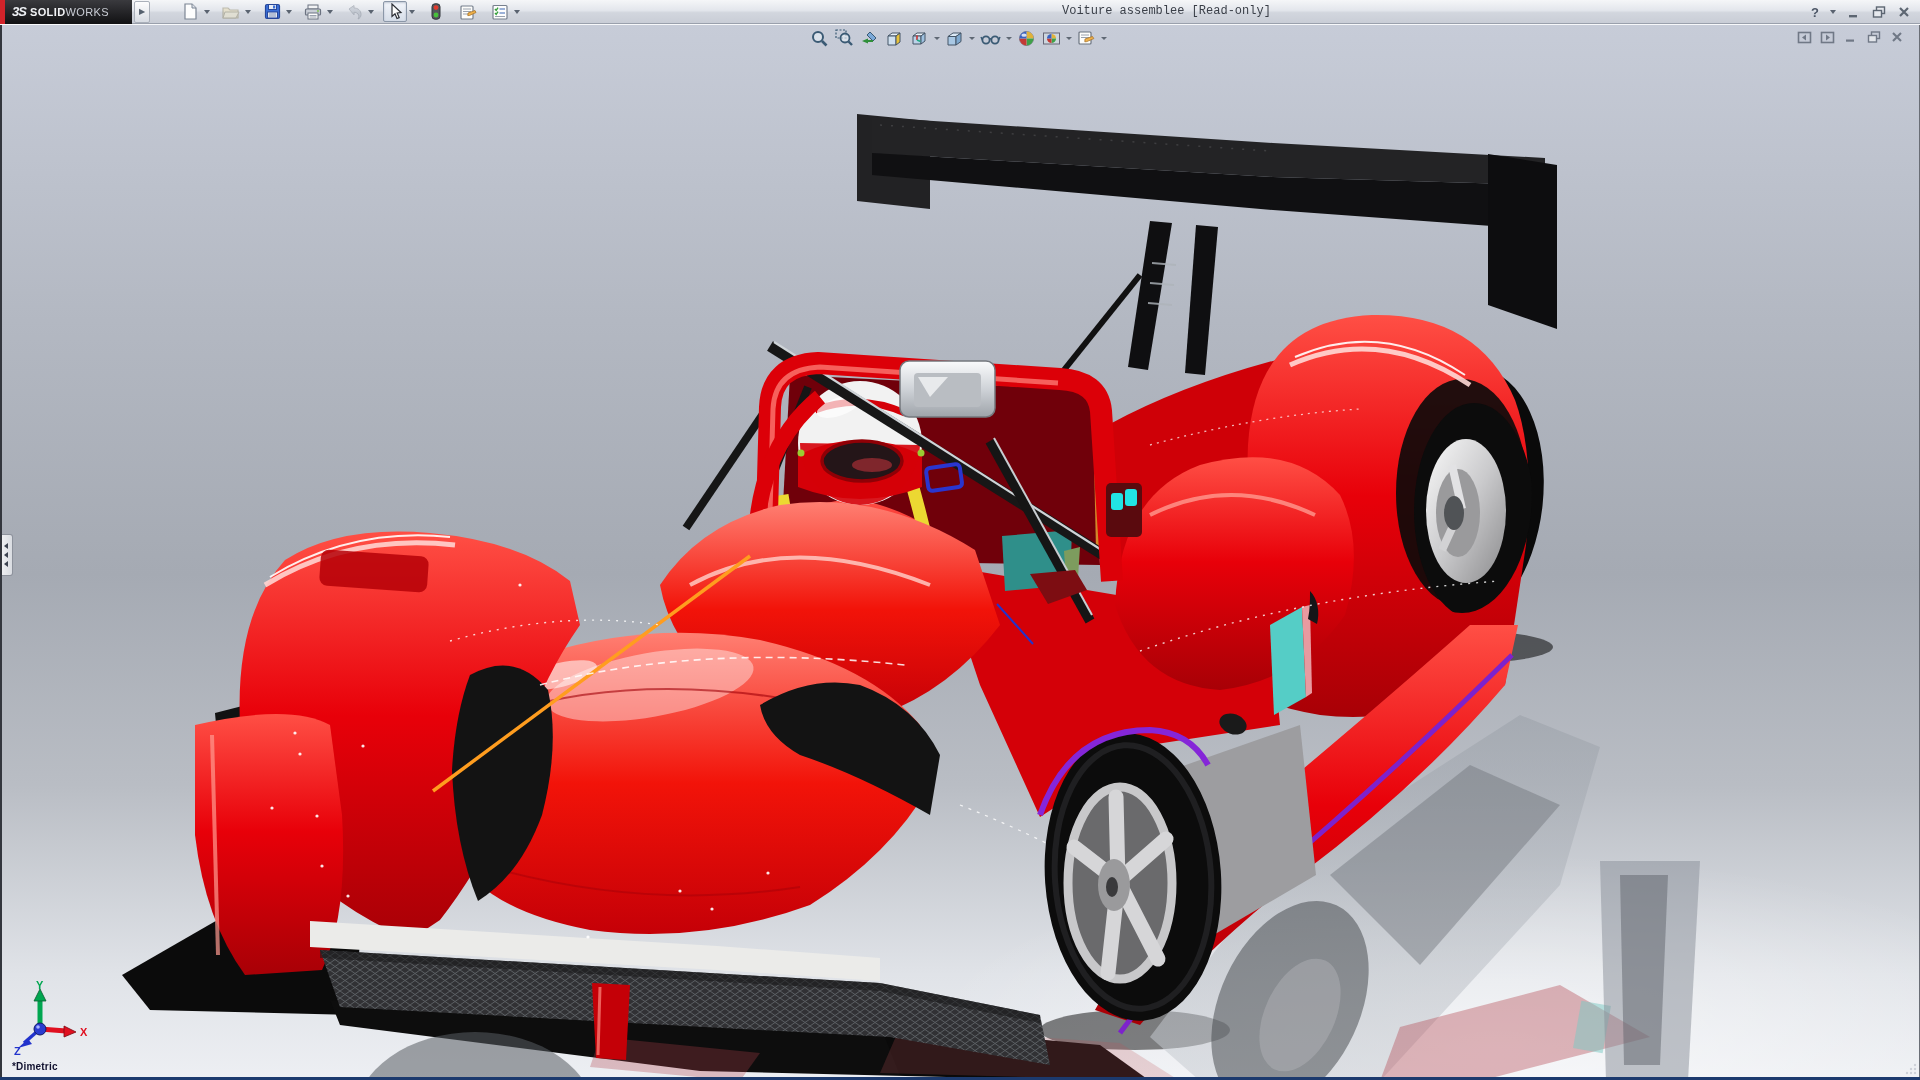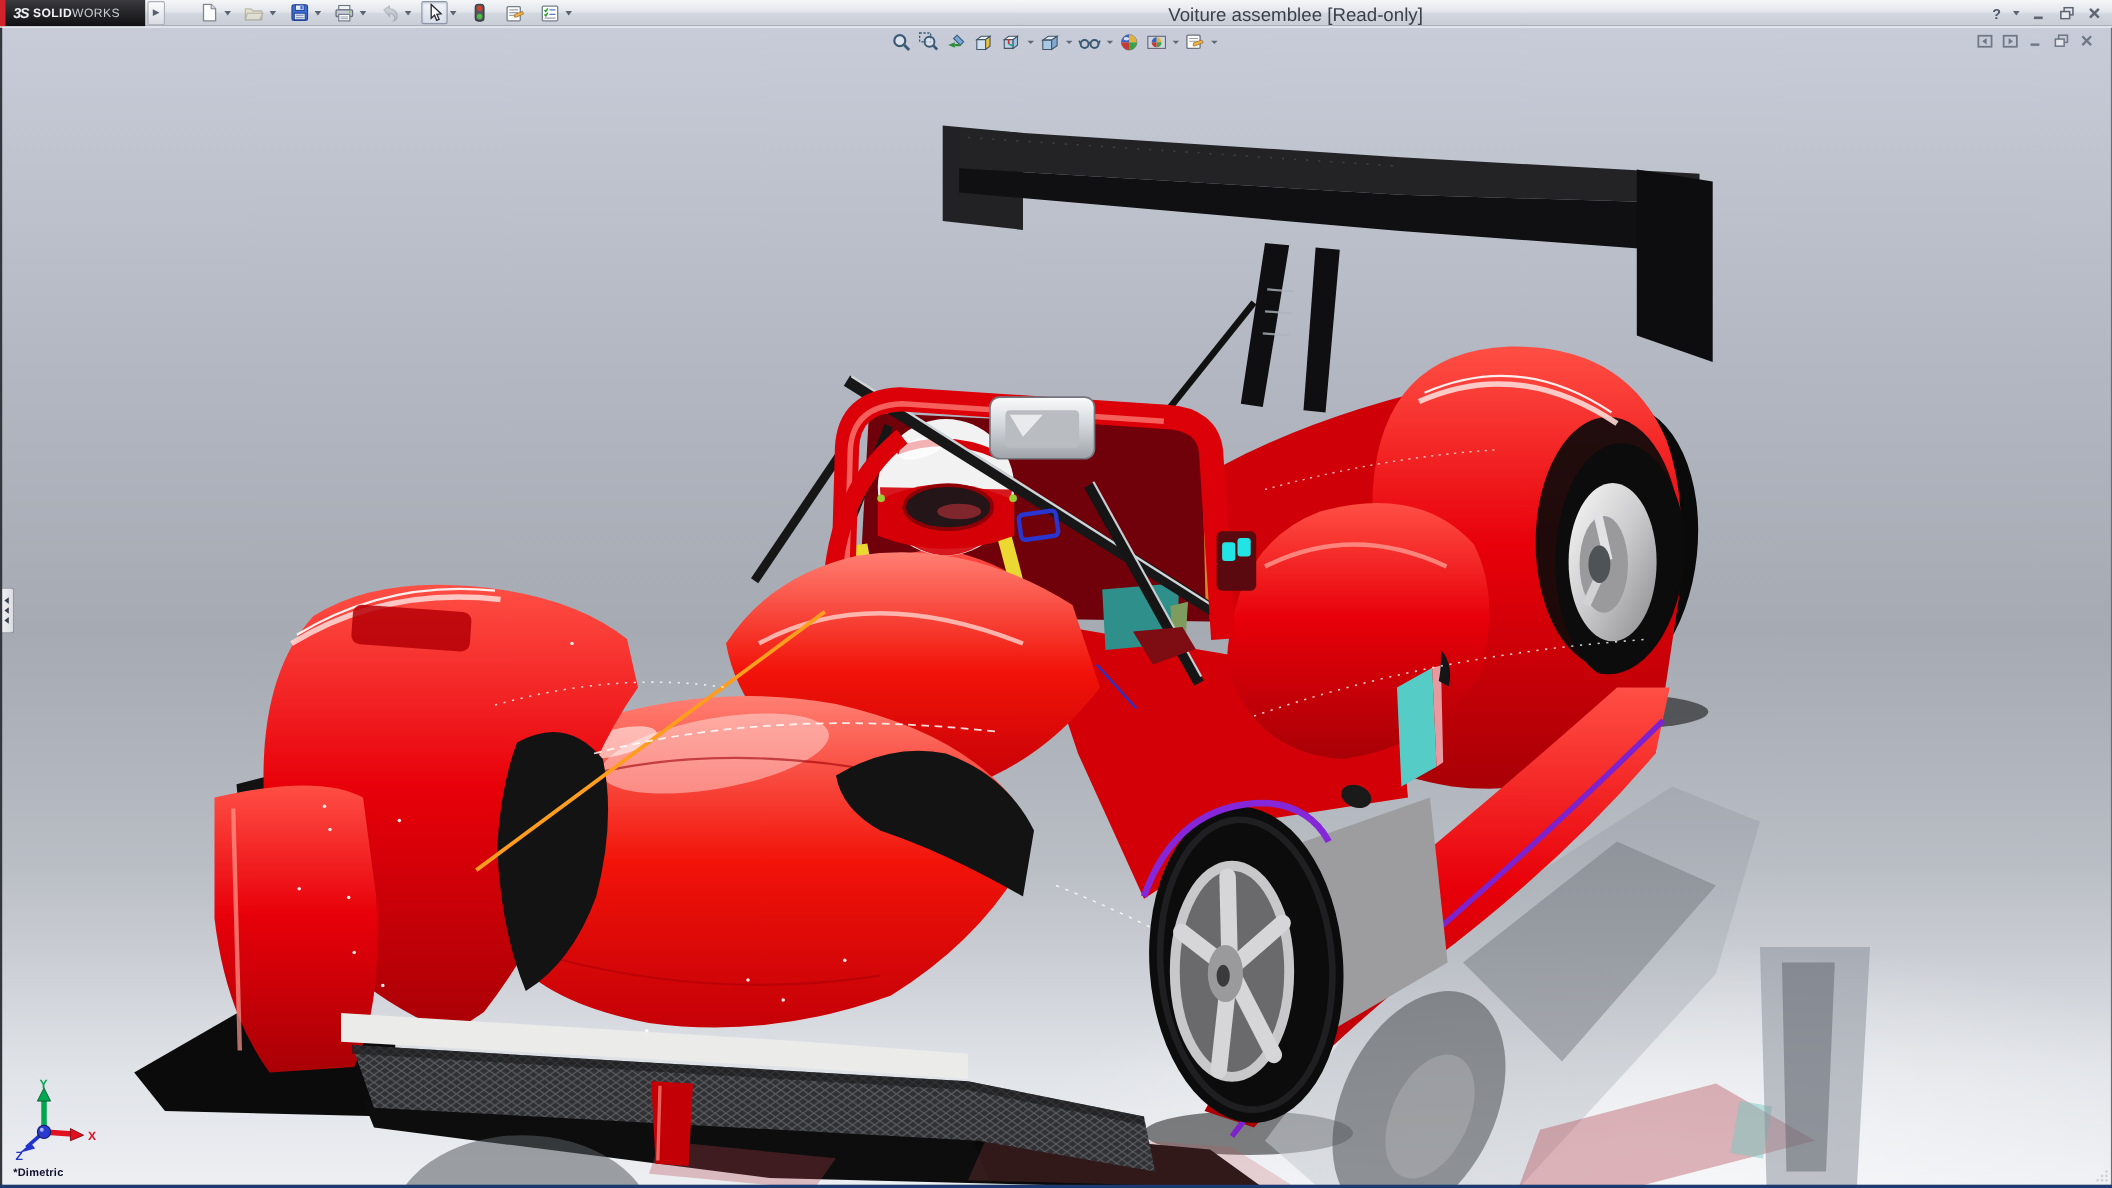--- a/index.html
+++ b/index.html
@@ -43,21 +43,21 @@
     border:1px solid #8b97a8; box-shadow:inset 0 1px 2px rgba(40,60,90,.25);
   }
   .tb-btn.disabled { opacity:.45; }
   .caret {
     width:9px; height:20px; display:flex; align-items:center; justify-content:center;
   }
   .caret::after { content:""; border-left:3.5px solid transparent; border-right:3.5px solid transparent; border-top:4px solid #5a6370; }
   .tb-group { display:flex; align-items:center; margin-right:7px; }
 
   .win-title {
-    position:absolute; left:1062px; top:4px; font-size:17px; color:#3a3f48;
+    position:absolute; left:1062px; top:4px; font-size:12px; color:#3a3f48;font-family:Liberation Mono, monospace;
   }
   .titlebar-controls { position:absolute; right:8px; top:0; height:24px; display:flex; align-items:center; gap:9px; }
   .help-glyph { font-size:13px; font-weight:700; color:#4c5666; }
   .win-ctl { width:16px; height:16px; display:flex; align-items:center; justify-content:center; }
 
   
   .viewport {
     position:absolute; top:24px; left:0; width:1920px; height:1056px; overflow:hidden;
     background:
       radial-gradient(ellipse 900px 300px at 78% 97%, rgba(255,255,255,.55), rgba(255,255,255,0) 65%),

